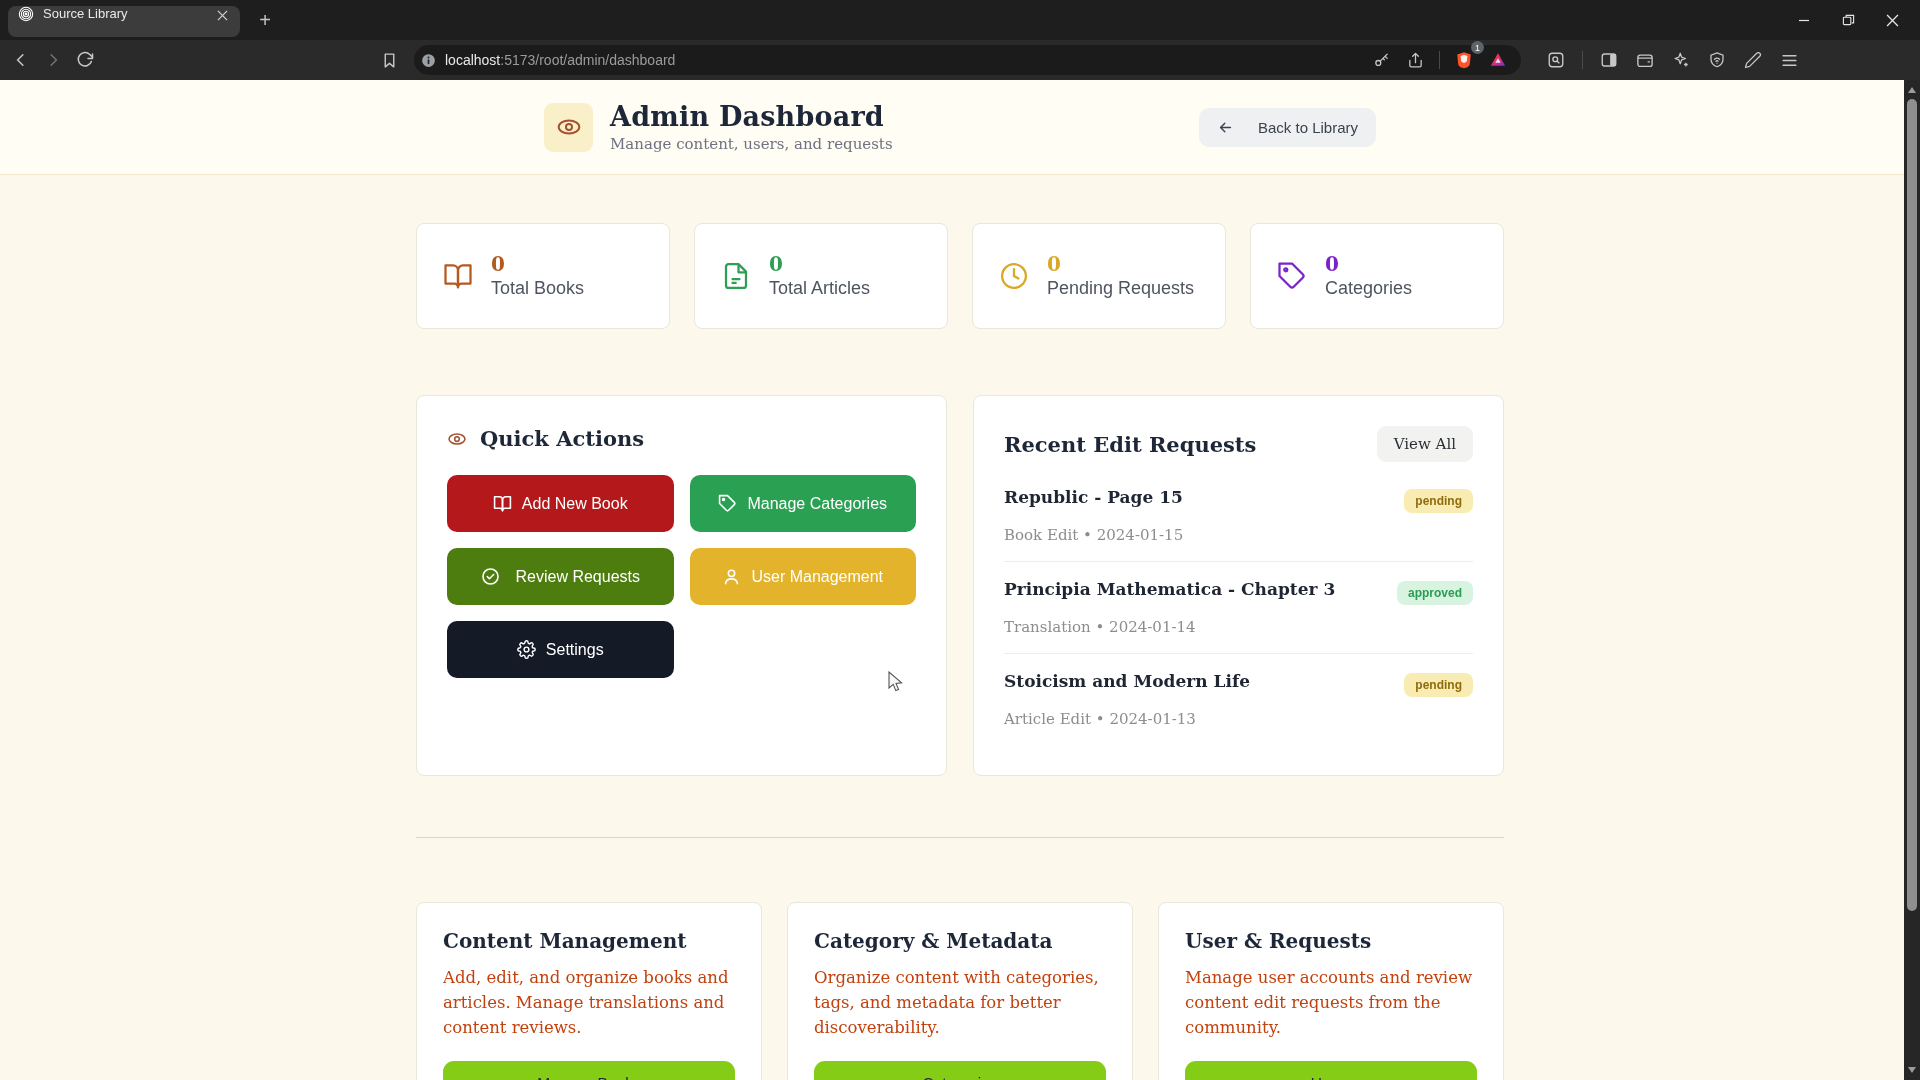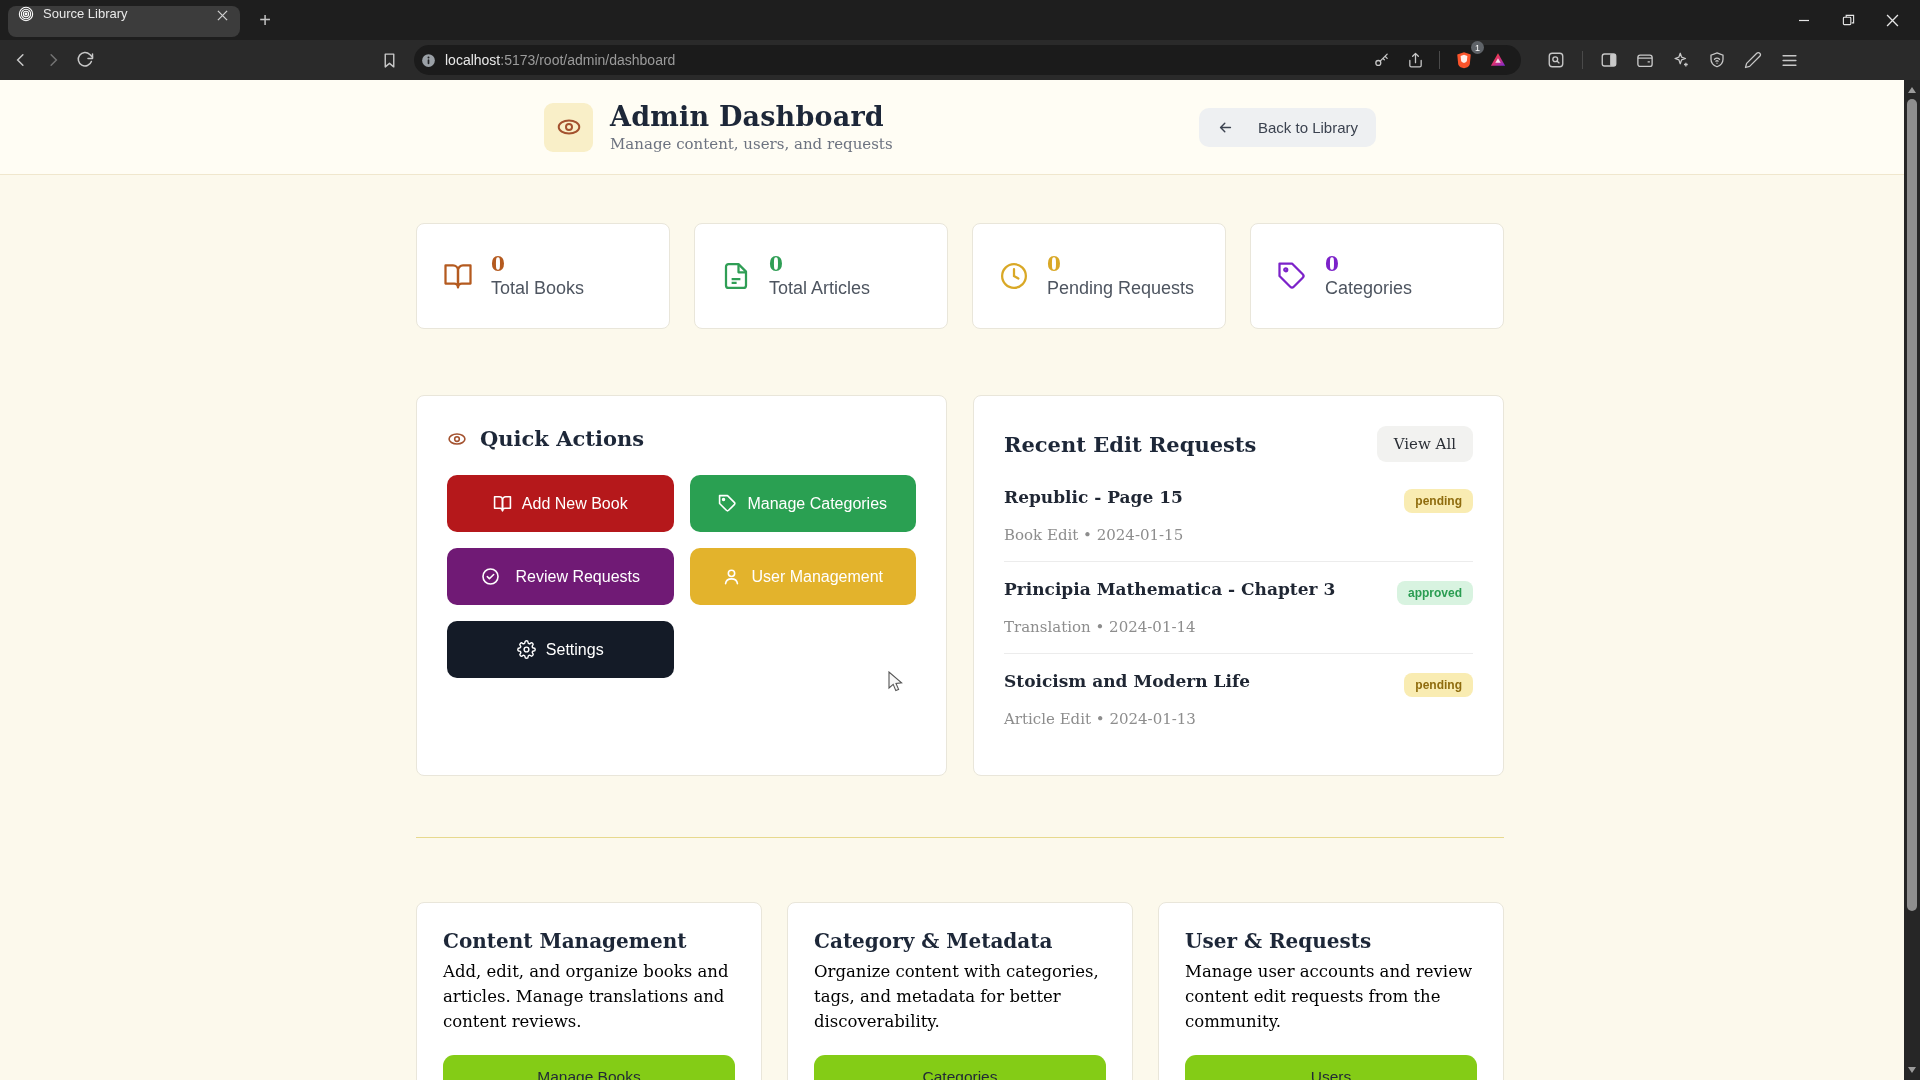--- a/index.html
+++ b/index.html
@@ -72,21 +72,21 @@
   .badge { font-family:"Liberation Sans", sans-serif; font-size:12px; font-weight:bold; border-radius:8px; padding:5px 11px; margin-top:2px; }
   .badge-pending { background:#f9ecb2; color:#8f6c0e; }
   .badge-approved { background:#d8f3e0; color:#2a9d52; }
 
   .divider { height:1px; background:#e7d98e; margin-top:61px; }
 
   
   .sections { display:grid; grid-template-columns:repeat(3,1fr); gap:25px; margin-top:64px; }
   .sec-card { background:#fff; border:1px solid #e9e6da; border-radius:8px; padding:26px 26px; }
   .sec-title { font-family:"DejaVu Serif", serif; font-weight:bold; font-size:20px; color:#1d2738; }
-  .sec-desc { font-family:"DejaVu Serif", serif; font-size:16.5px; color:#000000; line-height:1.5; margin-top:7px; }
+  .sec-desc { font-family:"DejaVu Serif", serif; font-size:16.5px; color:#c2410c; line-height:1.5; margin-top:13px; }
   .sec-btn { display:block; width:100%; height:44px; background:#84cc16; border:none; border-radius:11px; font-family:"Liberation Sans", sans-serif; font-size:15.5px; color:#222a36; margin-top:10px; cursor:pointer; }
   .sec-btn:first-of-type { margin-top:21px; }
 
   .cursor { position:absolute; left:887px; top:671px; z-index:60; pointer-events:none; }
   svg { display:block; }
 </style>
 </head>
 <body>
 
 <div class="screen">
@@ -345,21 +345,21 @@
             </button>
             <button class="qa-btn" style="background: rgb(42, 160, 82);">
               <span>
                   <svg width="19" height="19" viewBox="0 0 24 24" fill="none" stroke="#fff" stroke-width="2" stroke-linejoin="round">
                     <path d="M20.6 13.4l-7.2 7.2a2 2 0 0 1-2.8 0L2 12V2h10l8.6 8.6a2 2 0 0 1 0 2.8z"></path>
                     <circle cx="7" cy="7" r="1.2"></circle>
                   </svg>
                 </span>
               <span>Manage Categories</span>
             </button>
-            <button class="qa-btn" style="background: #701a75; gap: 16px;">
+            <button class="qa-btn" style="background: #4d7c0f; gap: 16px;">
               <span>
                   <svg width="19" height="19" viewBox="0 0 24 24" fill="none" stroke="#fff" stroke-width="2" stroke-linecap="round" stroke-linejoin="round">
                     <circle cx="12" cy="12" r="9.5"></circle>
                     <path d="M8 12.2l2.6 2.6L16 9.5"></path>
                   </svg>
                 </span>
               <span>Review Requests</span>
             </button>
             <button class="qa-btn" style="background: rgb(227, 179, 44);">
               <span>

